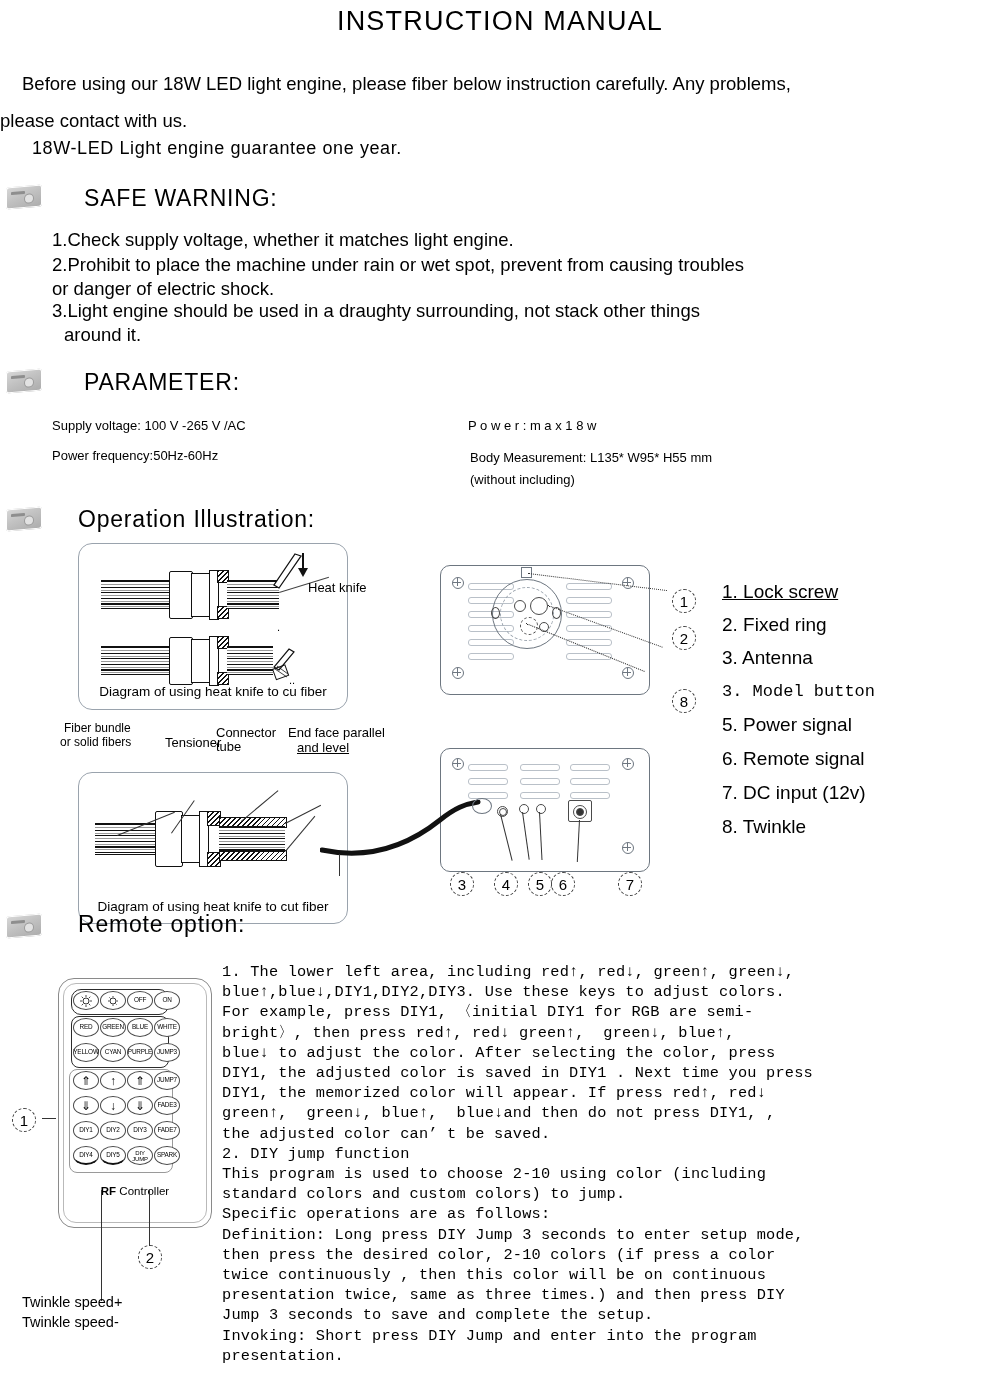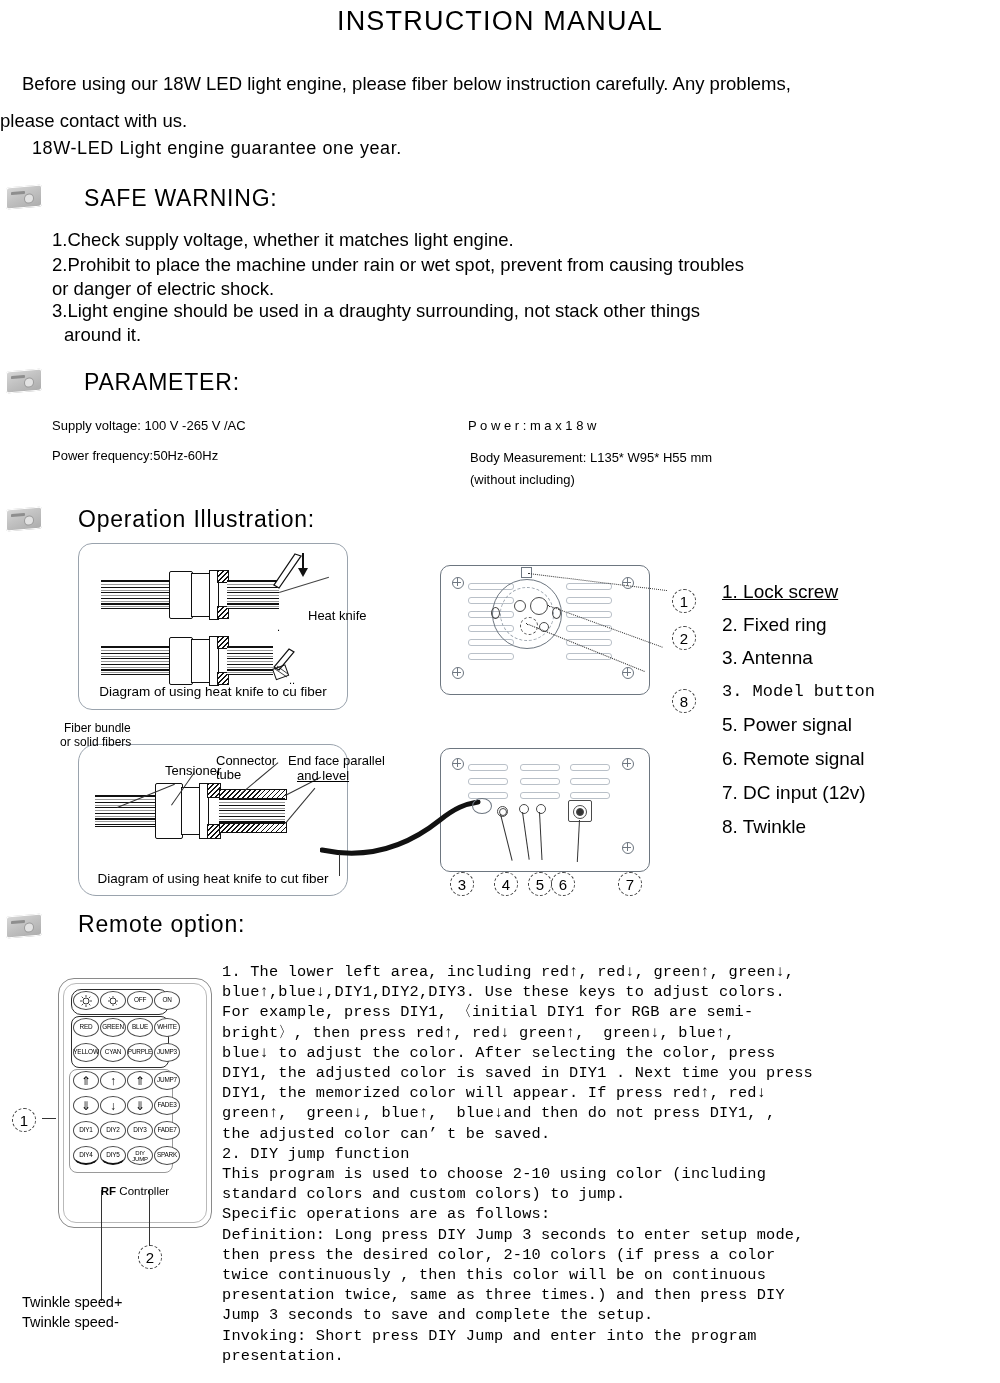--- a/index.html
+++ b/index.html
@@ -81,21 +81,21 @@
   .illo-box {
     border: 1.3px solid #9aa3ad;
     border-radius: 14px;
     background: #fff;
   }
   .illo-caption {
     font-size: 13.5px;
     text-align: center;
     white-space: nowrap;
   }
-  .small-label { font-size: 13px; white-space: nowrap; margin-top: 28px; }
+  .small-label { font-size: 13px; white-space: nowrap; }
   .tiny-label  { font-size: 12px; white-space: nowrap; line-height: 1.15; }
 
   
   .part-item {
     font-size: 19px;
     white-space: nowrap;
   }
   .part-item.mono { font-family: "Liberation Mono", monospace; font-size: 17px;}
 
   
@@ -277,21 +277,21 @@
     <rect x="7" y="19" width="13" height="11" fill="none" stroke="#111" stroke-width="1" transform="rotate(-20 13 24)"></rect>
     <path d="M8 21 L20 29 M10 18 L21 26" stroke="#111" stroke-width=".8"></path>
   </svg>
   <div class="abs" style="left:210px; top:130px; font-size:11px;">..</div>
   <div class="abs" style="left:198px; top:77px; font-size:11px;">.</div>
 
   <div class="abs illo-caption" style="left:0; top:140px; width:268px;">Diagram of using heat knife to cu fiber</div>
 </div>
 <div class="abs small-label" style="left:308px; top:580px;">Heat  knife</div>
 
-<div class="abs illo-box" style="left:78px; top:744px; width:268px; height:150px;border-radius:18px;">
+<div class="abs illo-box" style="left:78px; top:772px; width:268px; height:150px;">
   <div class="cable-stripes" style="left:16px; top:50px; width:60px; height:30px;"></div>
   <div class="connector-body" style="left:76px; top:38px; width:26px; height:54px; border-radius:2px;"></div>
   <div class="connector-body" style="left:102px; top:42px; width:18px; height:46px;"></div>
   <div class="connector-body" style="left:120px; top:38px; width:8px;  height:54px;"></div>
   <div class="hatch" style="left:128px; top:38px; width:12px; height:13px;"></div>
   <div class="hatch" style="left:128px; top:79px; width:12px; height:13px;"></div>
   <div class="hatch" style="left:140px; top:44px; width:66px; height:9px;"></div>
   <div class="hatch" style="left:140px; top:77px; width:66px; height:9px;"></div>
   <div class="cable-stripes" style="left:140px; top:53px; width:66px; height:24px;"></div>
 

